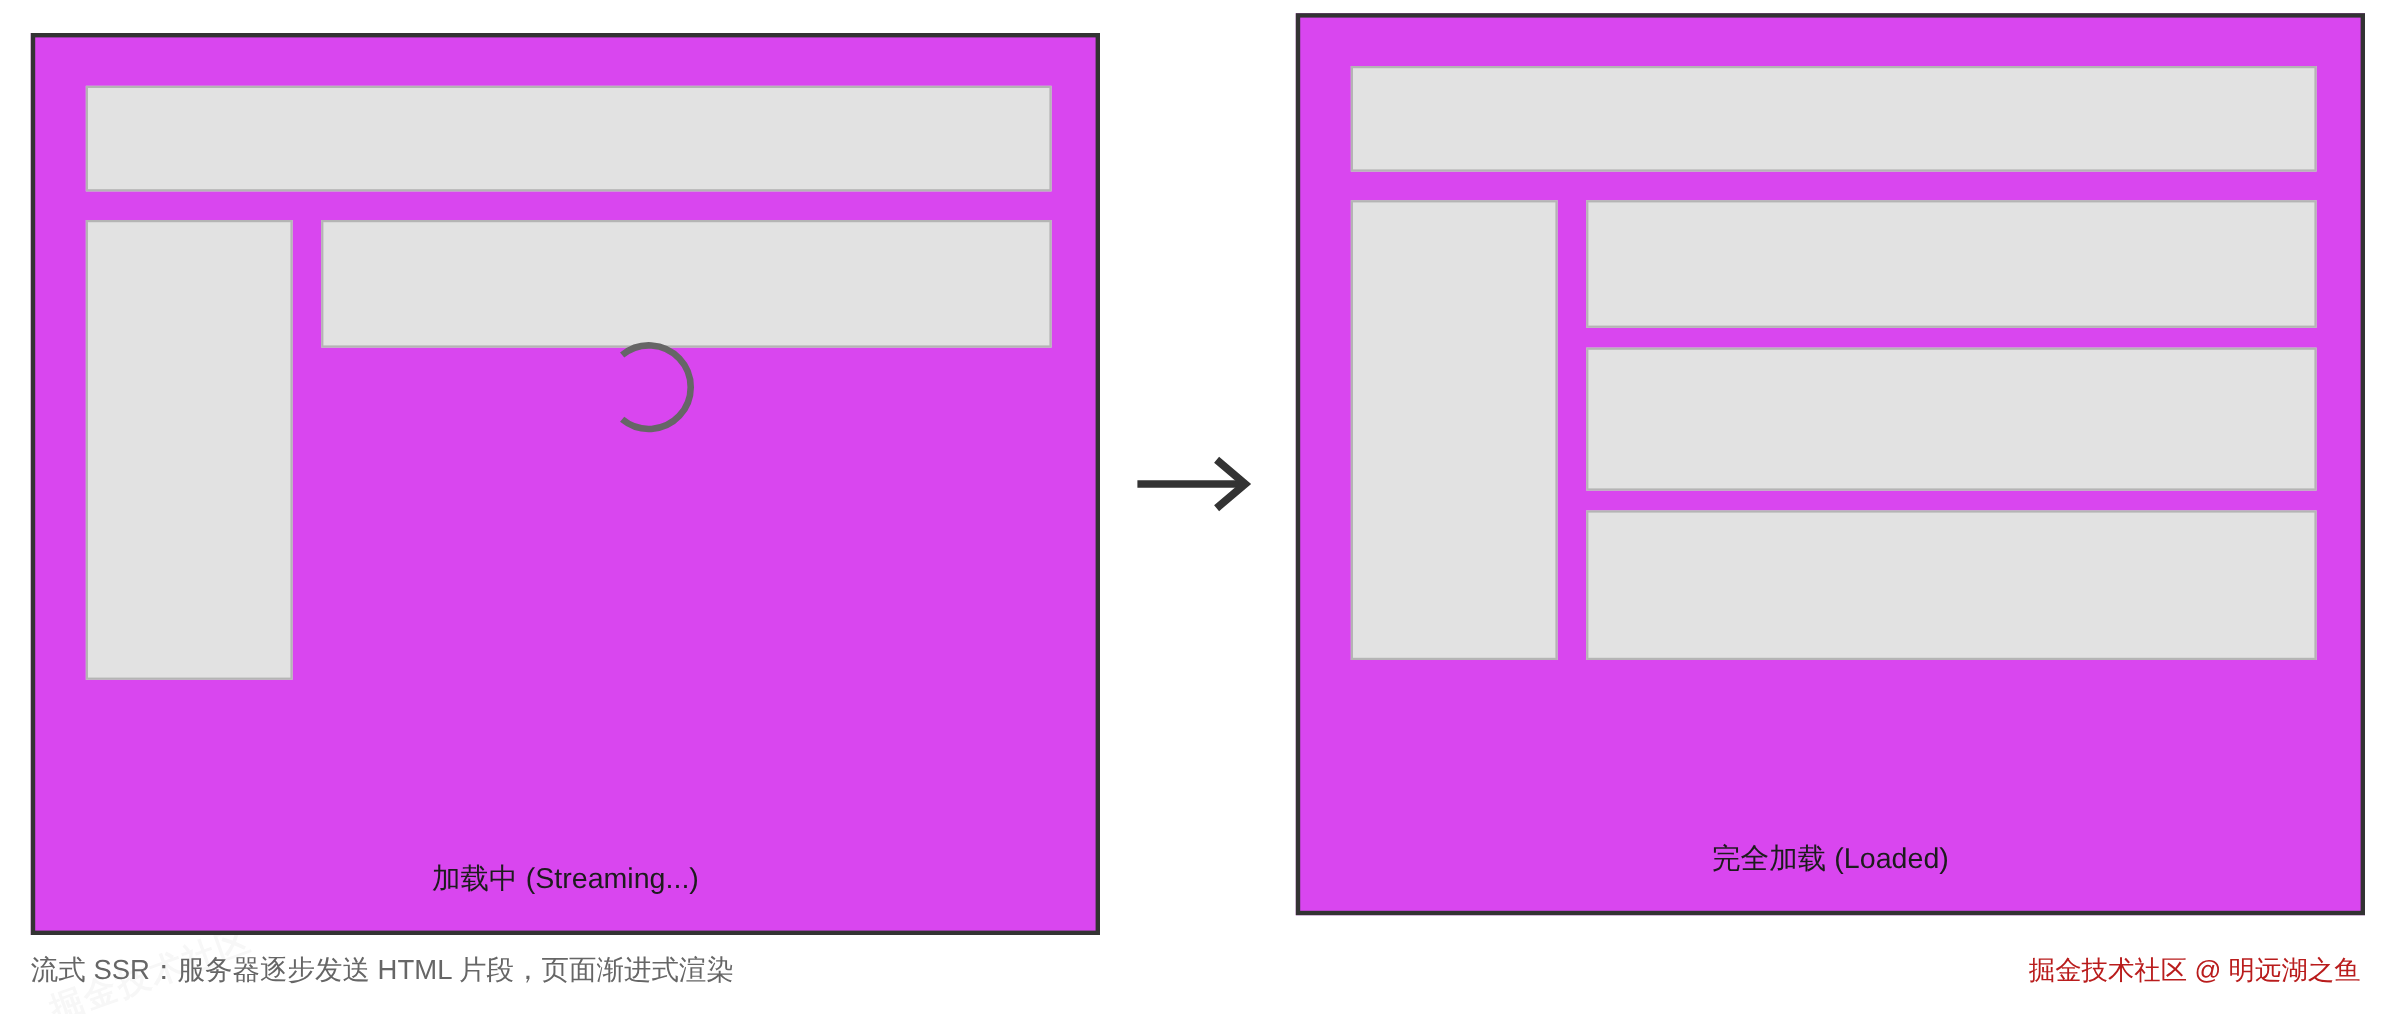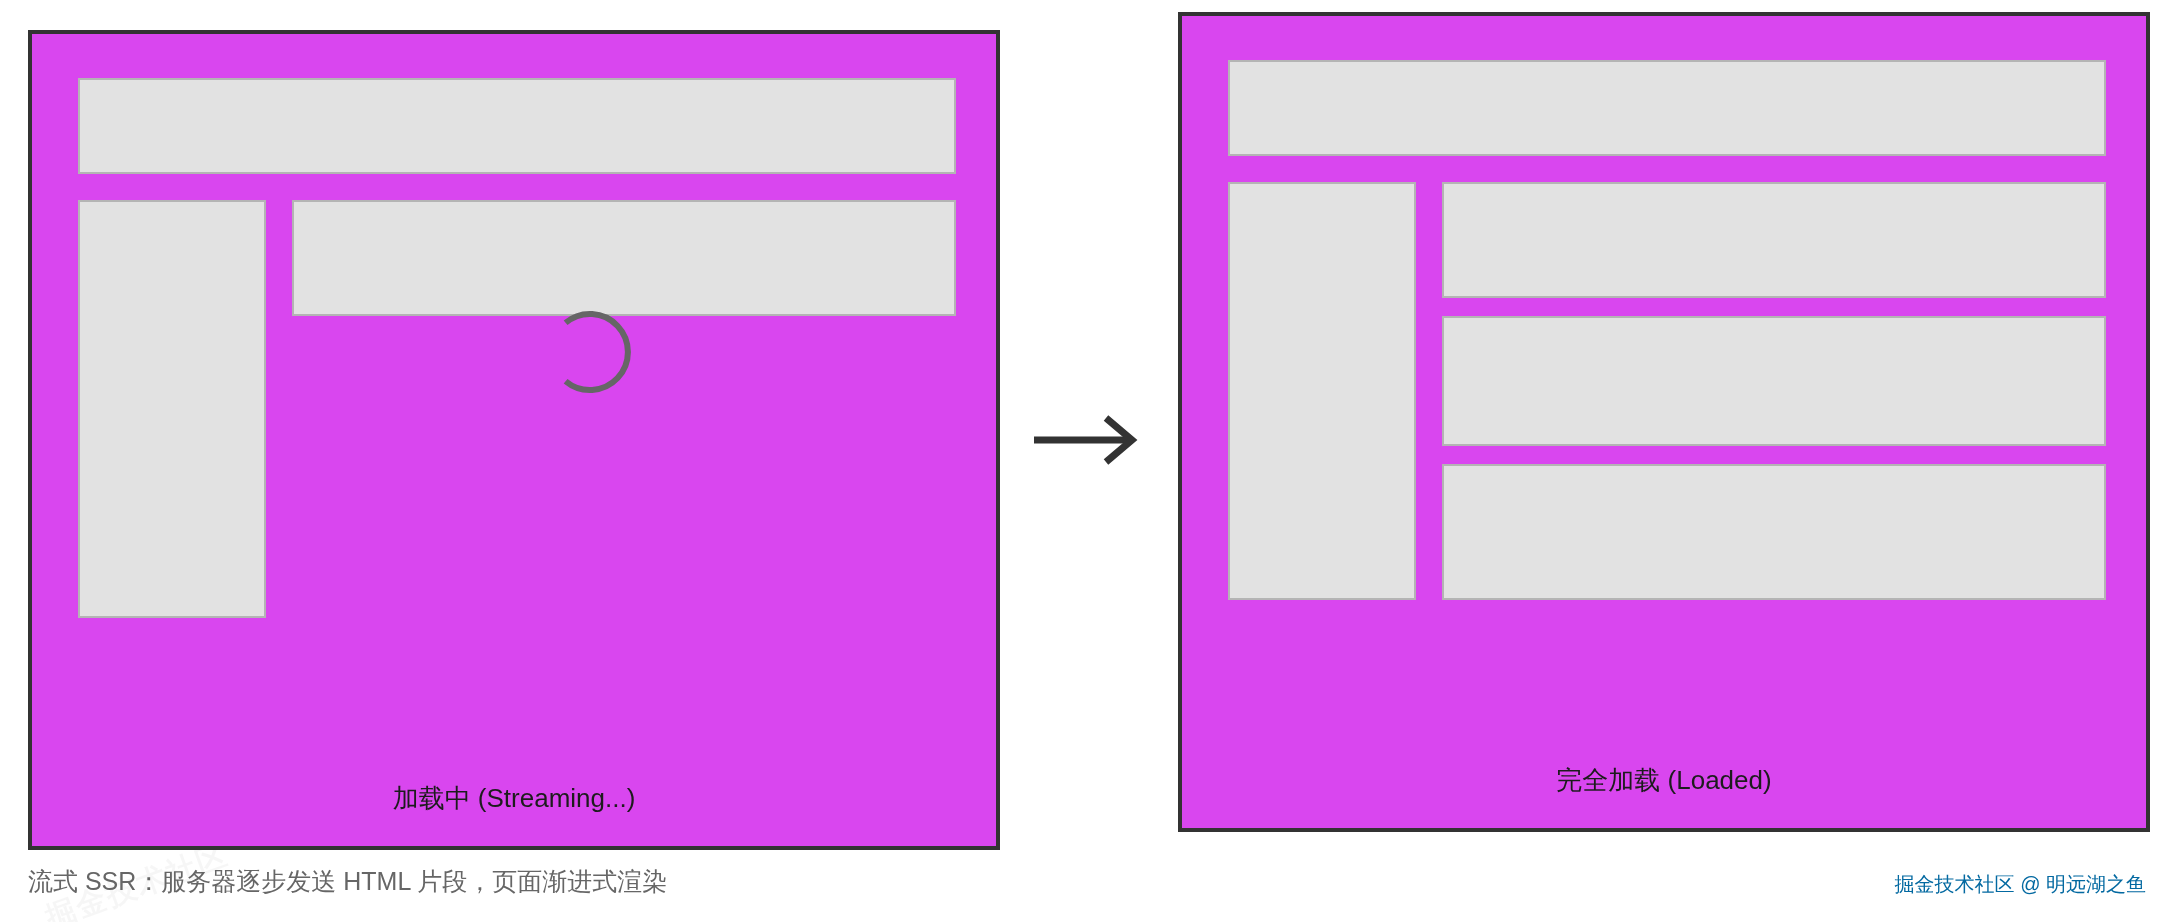--- a/index.html
+++ b/index.html
@@ -119,21 +119,21 @@
   
   .foot-caption {
     position: absolute;
     bottom: 24px;
     font-size: 25px;
     color: #666666;
     white-space: nowrap;
     margin-top: 24px;
   }
   #caption-left  { left: 28px; }
-  #caption-right { right: 34px; color: #0369a1; font-size: 20px; }
+  #caption-right { right: 34px; color: #b91c1c; font-size: 24px; }
 </style>
 </head>
 <body>
 
 <div id="stage">
 
   <div class="watermark" style="left:150px; top:470px;">掘金技术社区</div>
   <div class="watermark" style="left:640px; top:470px;">掘金技术社区</div>
   <div class="watermark" style="left:1300px; top:470px;">掘金技术社区</div>
   <div class="watermark" style="left:1790px; top:470px;">掘金技术社区</div>

